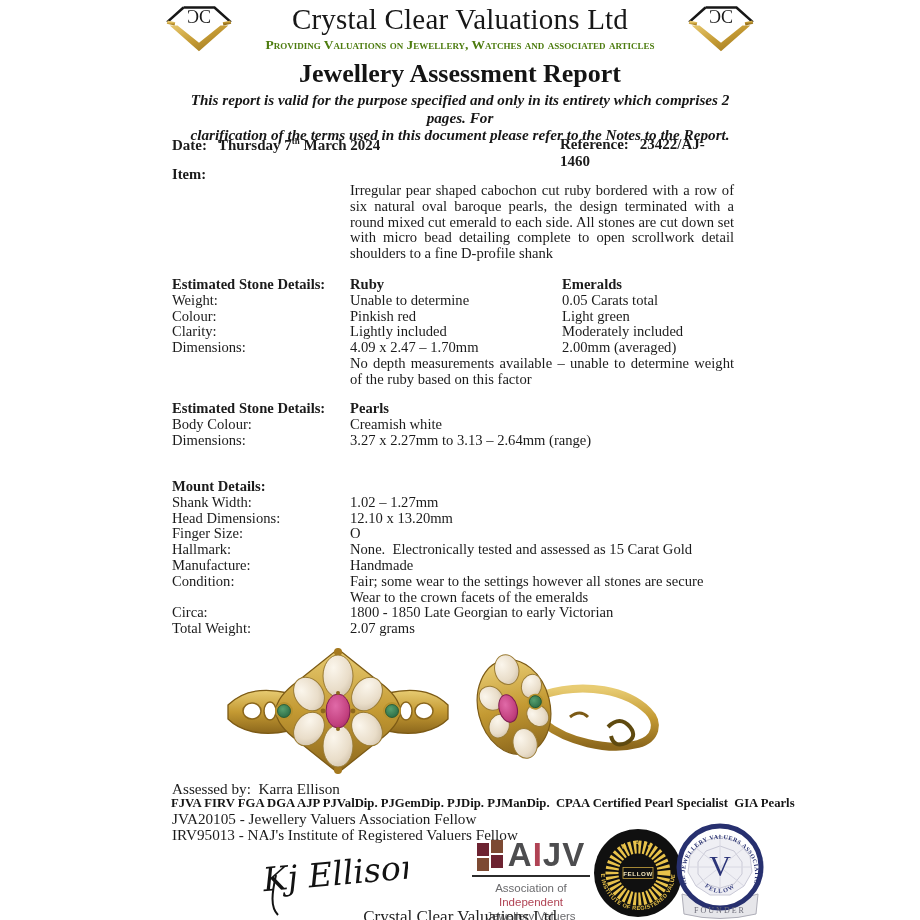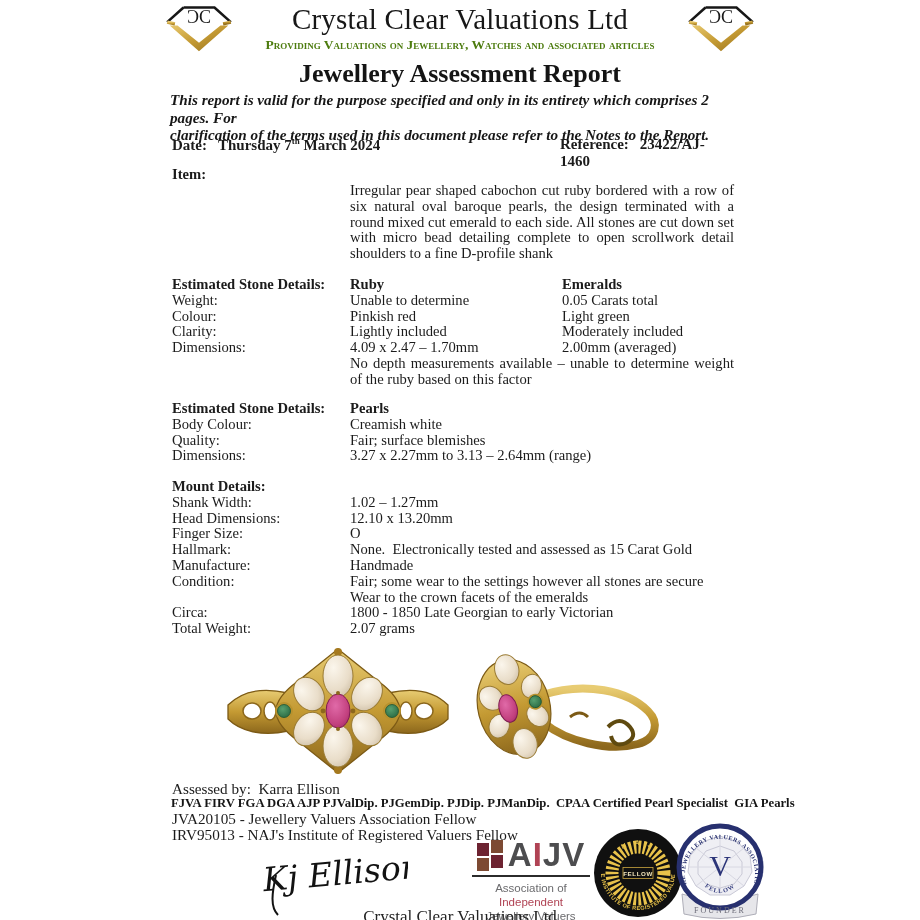--- a/index.html
+++ b/index.html
@@ -12,21 +12,21 @@
   
   .hdr-logo { position:absolute; top:2px; width:86px; height:54px; }
   .hdr-logo.left { left:156px; }
   .hdr-logo.right { left:678px; }
   .hdr-text { position:absolute; left:0; right:0; top:3px; text-align:center; }
   .company { font-size:29px; letter-spacing:.2px; color:#171717; }
   .tagline { font-variant:small-caps; font-weight:bold; font-size:13.5px; color:#4d7c0f; margin-top:1px; }
   
   .report-title { position:absolute; left:0; right:0; top:59px; text-align:center;
                   font-size:26px; font-weight:bold; color:#141414; }
-  .validity { position:absolute; left:170px; width:580px; top:91px; 
+  .validity { position:absolute; left:170px; width:580px; top:91px; text-align:center;
               font-style:italic; font-weight:bold; font-size:15.2px; line-height:17.5px; color:#171717; }
   
   .meta-row { position:absolute; left:172px; width:560px; top:136px; font-weight:bold; font-size:15px; }
   .ref-block { position:absolute; left:388px; top:0; }
   .gap-sm { display:inline-block; width:11px; }
   sup { font-size:9px; vertical-align:super; }
   
   .body-line { font-size:14.6px; line-height:15.8px; }
   .sec { position:absolute; left:172px; width:562px; font-size:14.6px; line-height:15.8px; }
   .row { display:flex; }
@@ -148,24 +148,20 @@
   <div class="sec" style="top:401px;">
     <div class="row">
       <span class="lbl b">Estimated Stone Details:</span>
       <span class="val b">Pearls</span>
     </div>
     <div class="row">
       <span class="lbl">Body Colour:</span>
       <span class="val">Creamish white</span>
     </div>
     <div class="row">
-      <span class="lbl">Quality:</span>
-      <span class="val">Fair; surface blemishes</span>
-    </div>
-    <div class="row">
       <span class="lbl">Dimensions:</span>
       <span class="val">3.27 x 2.27mm to 3.13 – 2.64mm (range)</span>
     </div>
   </div>
 
   <div class="sec" style="top:479px;">
     <div class="row">
         <span class="lbl b">Mount Details:</span>
       </div>
     <div class="row">

